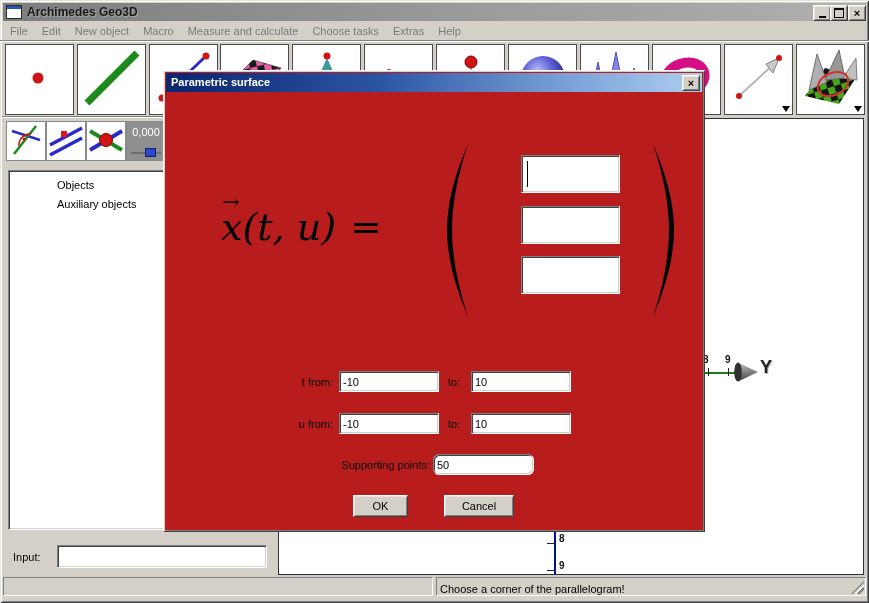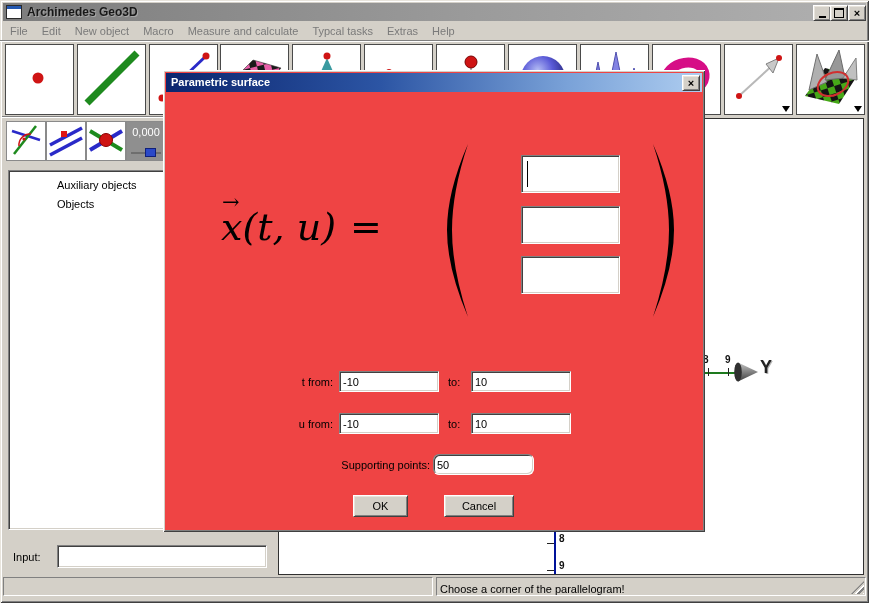--- a/index.html
+++ b/index.html
@@ -42,21 +42,21 @@
   .btn95{background:#d4d0c8;border:1px solid;border-color:#fff #404040 #404040 #fff;
          box-shadow:inset 1px 1px 0 #e8e4dc, inset -1px -1px 0 #808080;
          font:11px "Liberation Sans",sans-serif;display:flex;align-items:center;justify-content:center;box-sizing:border-box;}
   input.sunken{font:11px "Liberation Sans",sans-serif;padding:1px 3px;outline:none;}
   
   .treeitem{padding-left:48px;line-height:19px;}
   
   .viewport{left:278px;top:118px;width:586px;height:457px;background:#fff;border:1px solid #303030;box-sizing:border-box;overflow:hidden;}
   .ticklabel{position:absolute;font-size:10px;font-weight:bold;color:#111;text-shadow:0 0 2px #fff;}
   
-  .dialog{left:163px;top:70px;width:542px;height:462px;background:#ef4444;z-index:50;
+  .dialog{left:163px;top:70px;width:542px;height:462px;background:#b91c1c;z-index:50;
           box-shadow:inset 1px 1px 0 #fff, inset -1px -1px 0 #404040,
                      inset 2px 2px 0 #d4d0c8, inset -2px -2px 0 #808080;}
   .dtitle{position:absolute;left:3px;top:3px;right:3px;height:19px;
           background:linear-gradient(90deg,#0b256e,#2c55a4 40%,#7aa2d8 75%,#aecdf0);
           color:#fff;font-weight:bold;line-height:19px;padding-left:5px;box-sizing:border-box;}
   .dclose{position:absolute;right:5px;top:5px;width:16px;height:14px;}
   .formula{position:absolute;left:58px;top:126px;height:62px;display:flex;align-items:center;
            font:italic 38px "DejaVu Serif",serif;color:#000;}
   .vecx{position:relative;display:inline-block;}
   .vecarrow{position:absolute;left:1px;top:-13px;font-style:normal;font-size:21px;line-height:1;}
@@ -113,21 +113,21 @@
   <div class="wbtn" style="left:848px;">
       <span>×</span>
     </div>
 
   <div class="abs menubar">
     <span class="menu-item">File</span>
     <span class="menu-item">Edit</span>
     <span class="menu-item">New object</span>
     <span class="menu-item">Macro</span>
     <span class="menu-item">Measure and calculate</span>
-    <span class="menu-item">Typcal tasks</span>
+    <span class="menu-item">Choose tasks</span>
     <span class="menu-item">Extras</span>
     <span class="menu-item">Help</span>
   </div>
   <div class="abs etch" style="left:0;top:40px;width:869px;"></div>
 
   <div class="tbtn" style="left:5px;">
     <svg width="64" height="64" viewBox="0 0 64 64">
         <circle cx="30" cy="32" r="5.5" fill="#cf1414"></circle>
       </svg>
   </div>
@@ -229,22 +229,22 @@
       </svg>
   </div>
   <div class="stile measure" style="left:126px;">
     <span class="mval">0,000</span>
     <span class="mtrack"></span>
     <span class="mhandle"></span>
   </div>
 
   <div class="abs sunken" style="left:8px;top:170px;width:262px;height:360px;">
     <div style="padding-top:5px;">
+      <div class="treeitem">Objects</div>
       <div class="treeitem">Auxiliary objects</div>
-      <div class="treeitem">Objects</div>
     </div>
   </div>
 
   <span class="abs dlabel" style="left:13px;top:551px;">Input:</span>
   <input class="abs sunken" style="left: 57px; top: 545px; width: 210px; height: 23px;" value="">
 
   <div class="abs viewport">
     <div class="abs" style="left:360px;top:253px;width:100px;height:2px;background:#1e7a1e;"></div>
     <div class="abs" style="left:429px;top:249px;width:1px;height:8px;background:#222;"></div>
     <div class="abs" style="left:449px;top:249px;width:1px;height:8px;background:#222;"></div>

